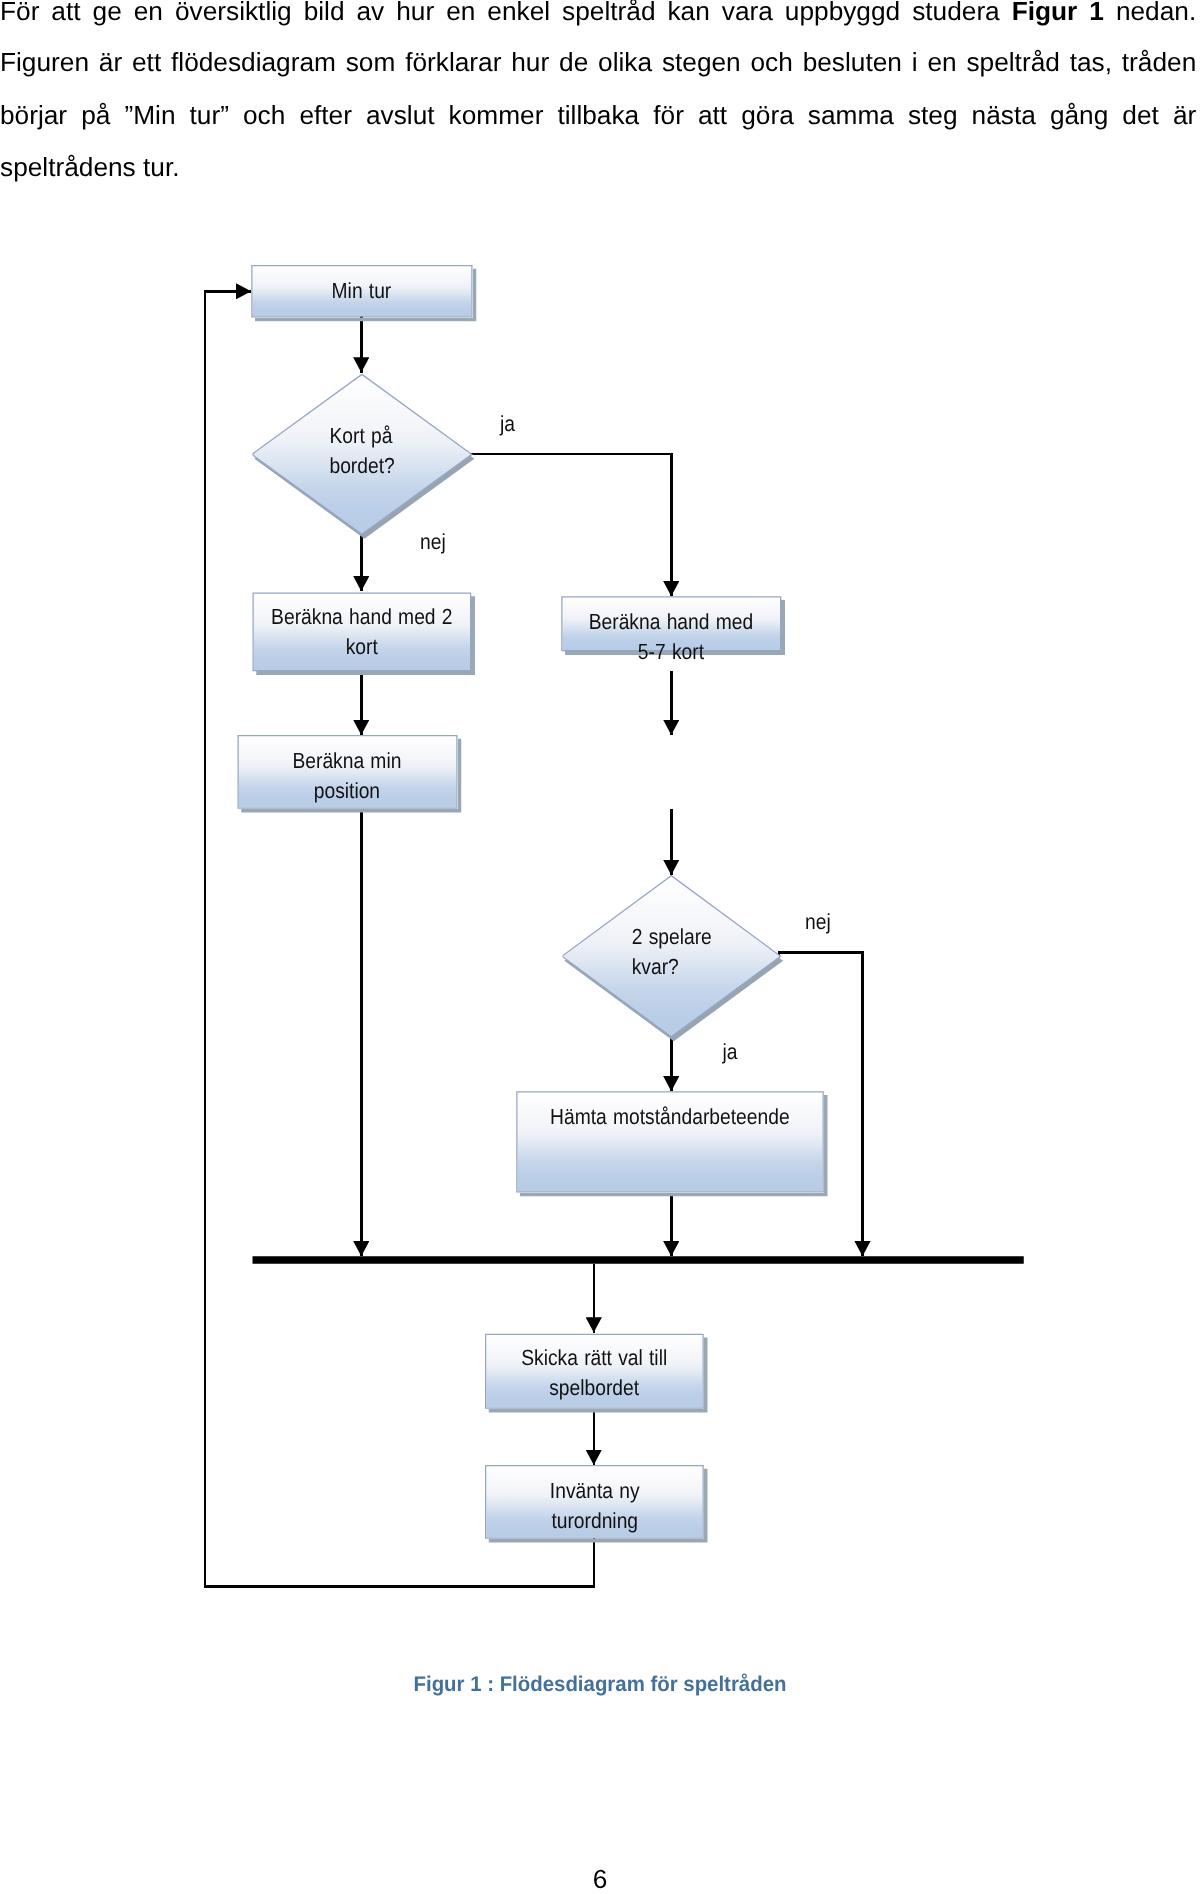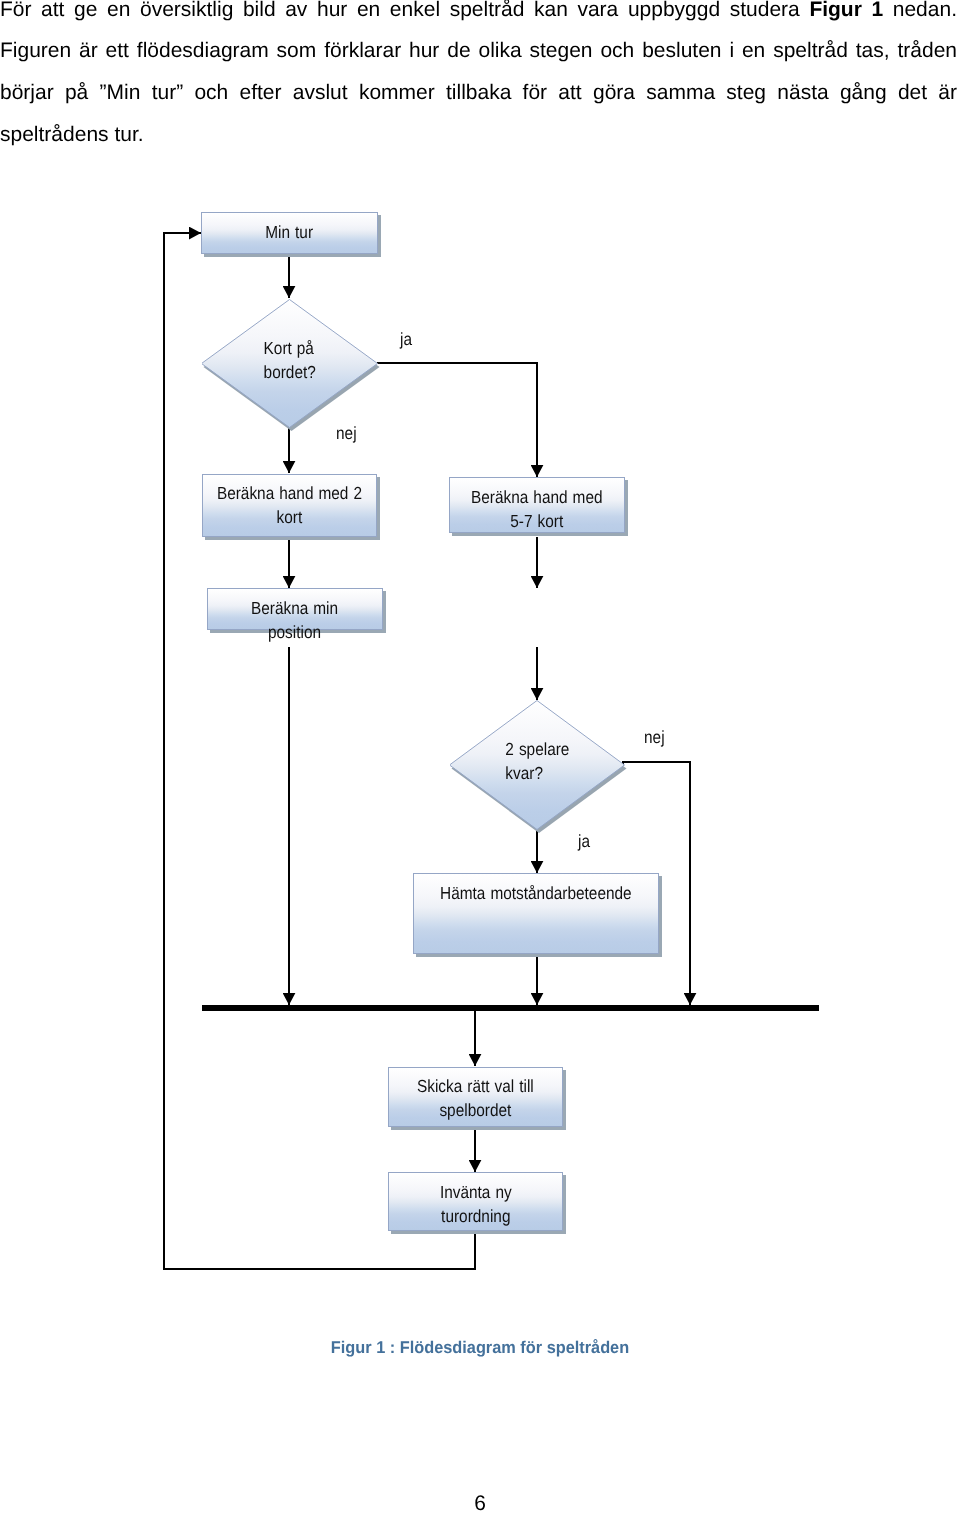--- a/index.html
+++ b/index.html
@@ -74,25 +74,25 @@
   </svg>
 
   <div class="node proc" style="left:201px;top:212px;width:177px;height:42px">
     <span>Min tur</span>
   </div>
 
   <div class="node proc" style="left:202px;top:473.5px;width:175px;height:63px">
     <span><span>Beräkna hand med 2</span><br><span>kort</span></span>
   </div>
 
-  <div class="node proc" style="left:449px;top:477px;width:176px;height:56px">
+  <div class="node proc" style="left:449px;top:477px;width:176px;height:44px">
     <span><span>Beräkna hand med</span><br><span>5-7 kort</span></span>
   </div>
 
-  <div class="node proc" style="left:207px;top:588px;width:176px;height:42px">
+  <div class="node proc" style="left:190px;top:588px;width:176px;height:59px">
     <span><span>Beräkna min</span><br><span>position</span></span>
   </div>
 
 
   <div class="node proc" style="left:413px;top:873px;width:246px;height:81px">
     <span>Hämta motståndarbeteende</span>
   </div>
 
   <div class="node proc" style="left:388px;top:1066.5px;width:175px;height:60.5px">
     <span><span>Skicka rätt val till</span><br><span>spelbordet</span></span>

